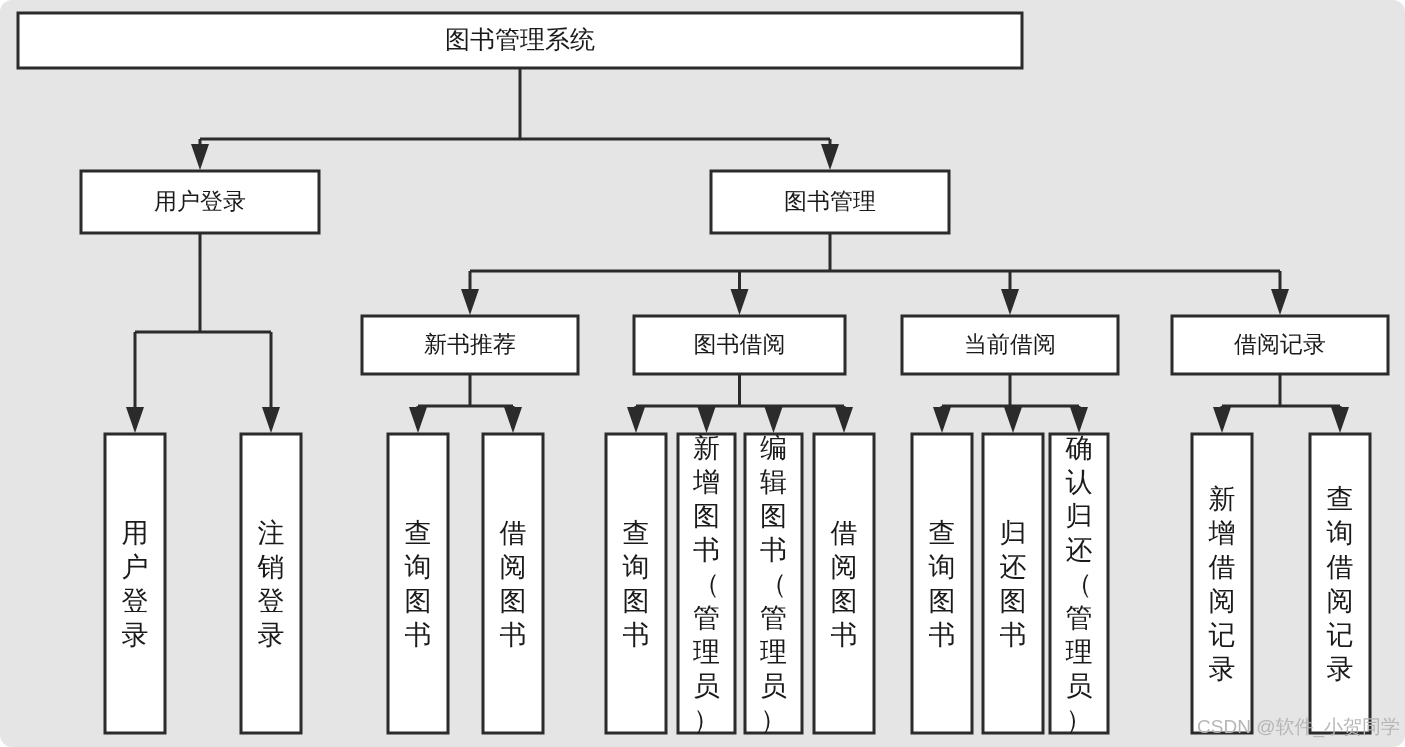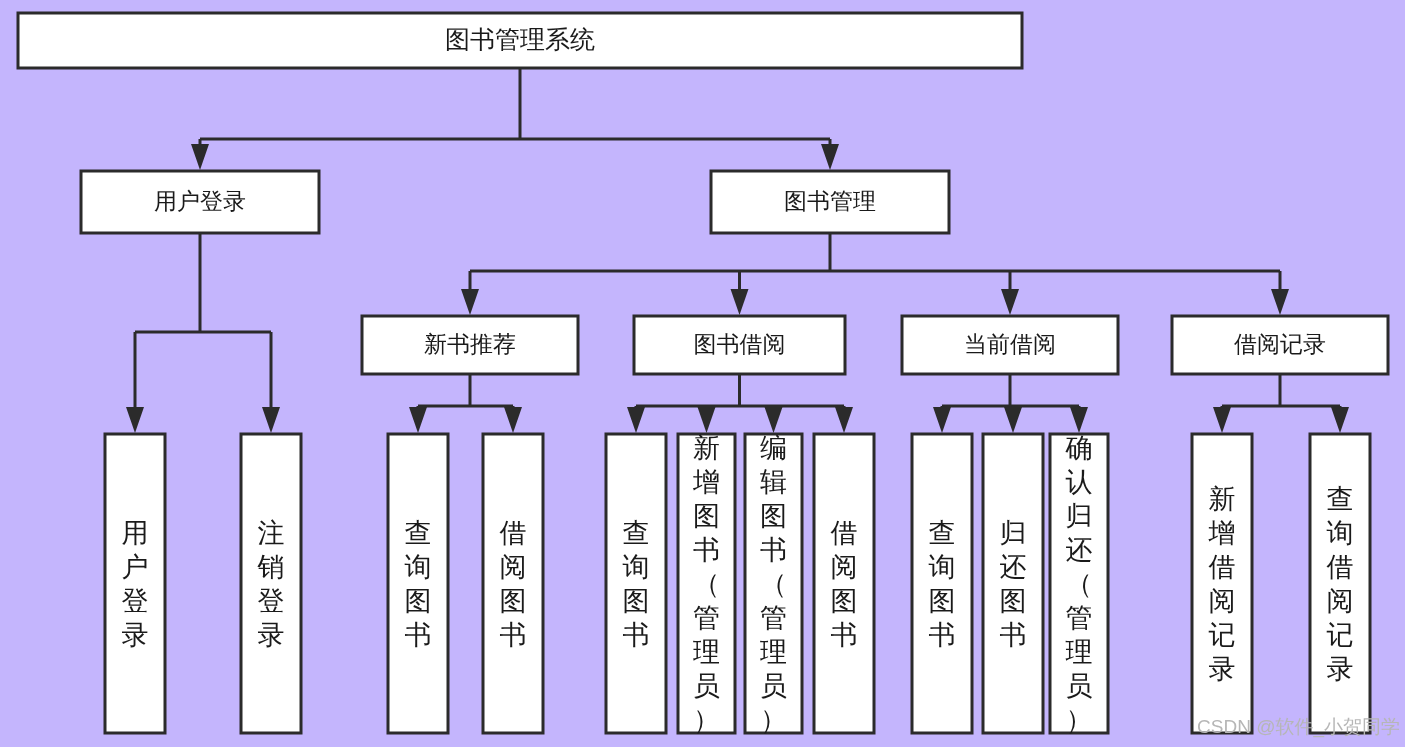--- a/index.html
+++ b/index.html
@@ -4,23 +4,24 @@
 <style>
   html, body {
     margin: 0;
     padding: 0;
     background: #ffffff;
   }
   #page {
     position: relative;
     width: 1405px;
     height: 747px;
-    background: #c4b5fd;
+    background: #e5e5e5;
     font-family: "Liberation Sans", "DejaVu Sans", sans-serif;
     overflow: hidden;
+    border-radius: 12px;
   }
   #diagram-svg {
     position: absolute;
     left: 0;
     top: 0;
     width: 1405px;
     height: 747px;
   }
   .node-rect {
     fill: #ffffff;

